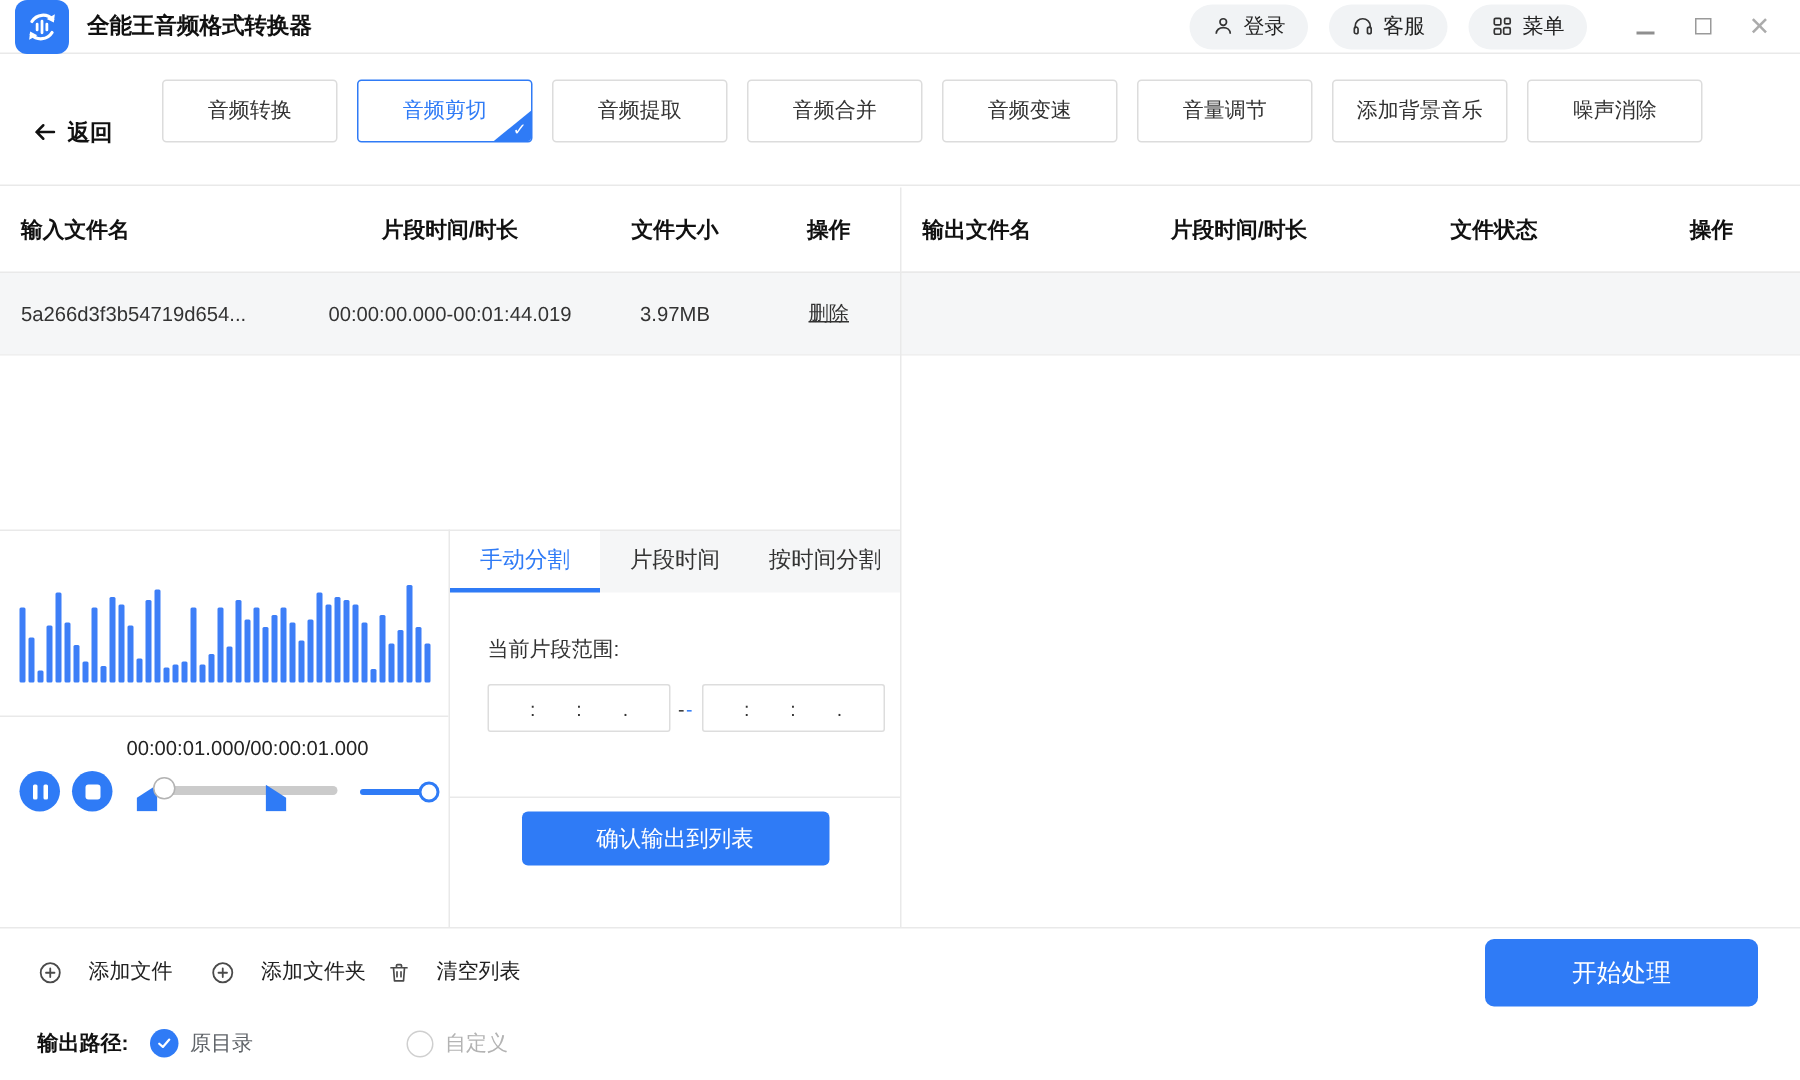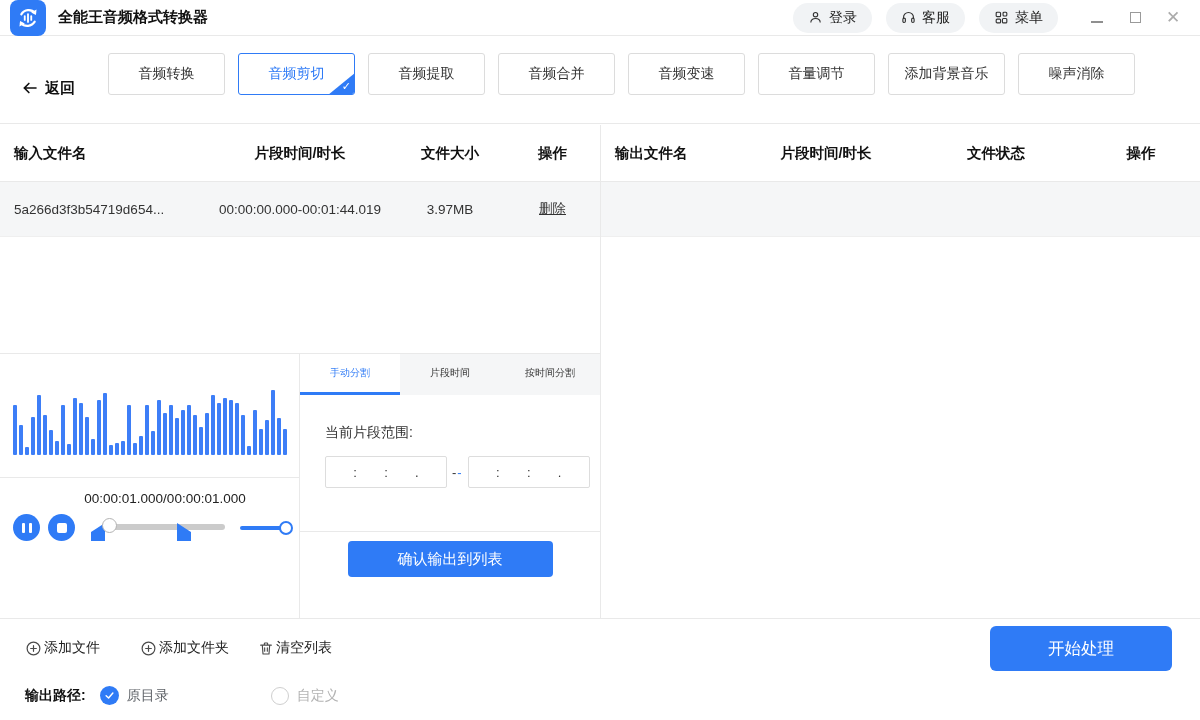--- a/index.html
+++ b/index.html
@@ -72,38 +72,38 @@
   .flag { position:absolute; width:14px; height:18px; background:var(--primary); cursor:pointer; }
   .flag-start { left:91px; top:45px; clip-path:polygon(100% 0,100% 100%,0 100%,0 50%); }
   .flag-end { left:177px; top:45px; clip-path:polygon(0 0,100% 50%,100% 100%,0 100%); }
   .vol-track { position:absolute; left:240px; top:48px; width:48px; height:4px; background:var(--primary); border-radius:2px; cursor:pointer; }
   .vol-handle { position:absolute; left:279px; top:43px; width:14px; height:14px; border-radius:50%; background:#fff;
                 border:2px solid var(--primary); cursor:pointer; }
 
   
   .split-col { position:absolute; left:300px; top:228px; width:300px; height:265px; border-top:1px solid var(--border); }
   .split-tabs { height:41px; background:var(--graybg); display:flex; }
-  .split-tab { flex:1; display:flex; align-items:center; justify-content:center; font-size:10px; color:#333; cursor:pointer;
+  .split-tab { flex:1; display:flex; align-items:center; justify-content:center; font-size:15px; color:#333; cursor:pointer;
                border-bottom:3px solid transparent; }
   .split-tab.active { background:#fff; color:var(--primary); border-bottom-color:var(--primary); }
   .range-area { position:relative; height:136px; }
   .range-label { position:absolute; left:25px; top:29px; font-size:14px; color:#333; }
   .time-row { position:absolute; left:25px; top:61px; display:flex; align-items:center; }
   .time-box { width:122px; height:32px; border:1px solid #ddd; border-radius:2px; background:#fff; display:flex;
               align-items:center; cursor:text; font-size:13px; color:#333; }
   .time-box i { flex:1; } .time-box b { font-weight:400; }
   .dash { margin:0 5px; font-size:13px; letter-spacing:1px; }
   .dash .d1 { color:#333; } .dash .d2 { color:var(--primary); }
   .confirm-area { height:88px; border-top:1px solid var(--border); display:flex; justify-content:center; }
   .confirm-btn { margin-top:9px; width:205px; height:36px; background:var(--primary); color:#ffffff; border:none;
                  border-radius:4px; font-size:15px; cursor:pointer; font-family:inherit; }
 
   
   .footer { position:absolute; left:0; right:0; bottom:0; top:618px; border-top:1px solid var(--border); }
-  .f-item { position:absolute; display:flex; align-items:center; gap:2px; font-size:14px; color:#222; cursor:pointer; }
+  .f-item { position:absolute; display:flex; align-items:center; gap:17px; font-size:14px; color:#222; cursor:pointer; }
   .add-file { left:25px; top:20px; } .add-folder { left:140px; top:20px; } .clear-list { left:258px; top:20px; }
   .path-row { position:absolute; left:25px; top:67px; display:flex; align-items:center; }
   .path-label { font-size:14px; font-weight:700; color:#111; }
   .radio-item { display:flex; align-items:center; gap:8px; cursor:pointer; }
   .radio-checked { width:19px; height:19px; border-radius:50%; background:var(--primary); display:flex; align-items:center; justify-content:center; }
   .radio-unchecked { width:18px; height:18px; border-radius:50%; border:1.5px solid #cfcfcf; background:#fff; }
   .radio-label { font-size:14px; color:#5f6368; }
   .radio-item.off .radio-label { color:#b3b3b3; }
   .start-btn { position:absolute; right:28px; top:7px; width:182px; height:45px; background:var(--primary); color:#fff;
                border:none; border-radius:6px; font-size:16.5px; cursor:pointer; font-family:inherit; }

